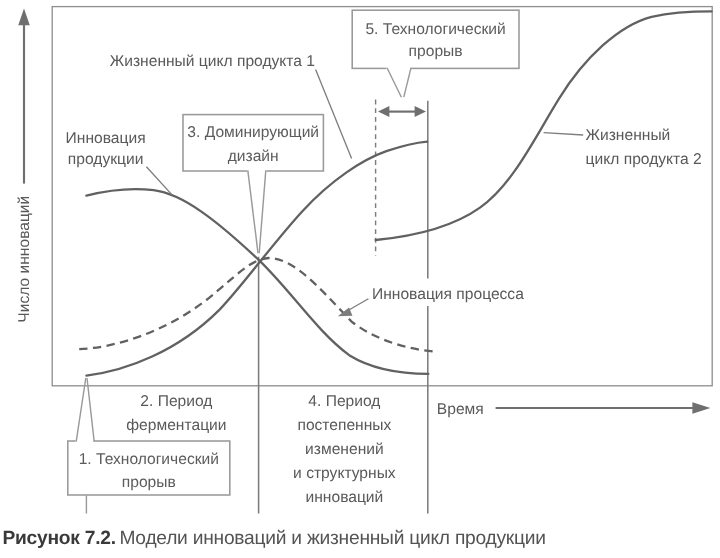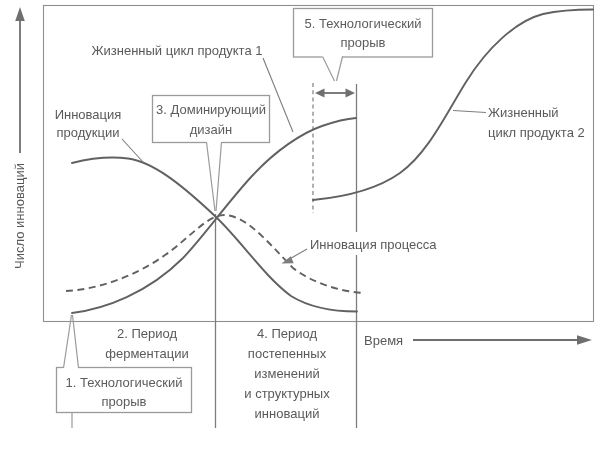--- a/index.html
+++ b/index.html
@@ -80,13 +80,14 @@
   <text x="287" y="418" text-anchor="middle">инноваций</text>
 
   <text x="124" y="387" text-anchor="middle" class="boxlbl">1. Технологический</text>
   <text x="124" y="406" text-anchor="middle" class="boxlbl">прорыв</text>
   <text x="211" y="114" text-anchor="middle" class="boxlbl">3. Доминирующий</text>
   <text x="211" y="134" text-anchor="middle" class="boxlbl">дизайн</text>
   <text x="363" y="28" text-anchor="middle" class="boxlbl">5. Технологический</text>
   <text x="363" y="47" text-anchor="middle" class="boxlbl">прорыв</text>
 </svg>
 
+<div class="caption"><span class="cap-label">Рисунок 7.2.</span><span class="cap-text"> </span><span class="cap-text">Модели инноваций и жизненный цикл продукции</span></div>
 </div>
 
 </body></html>

